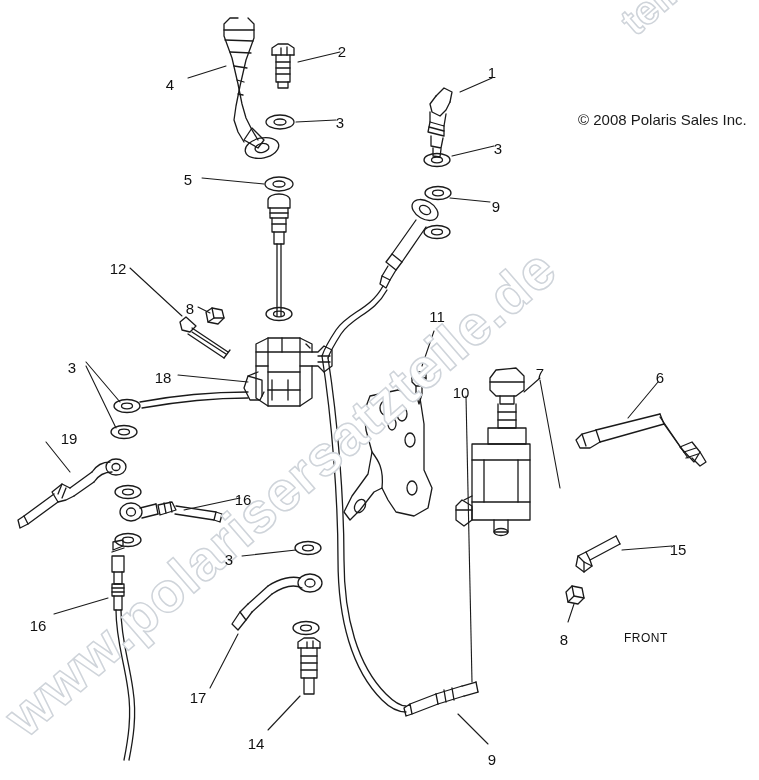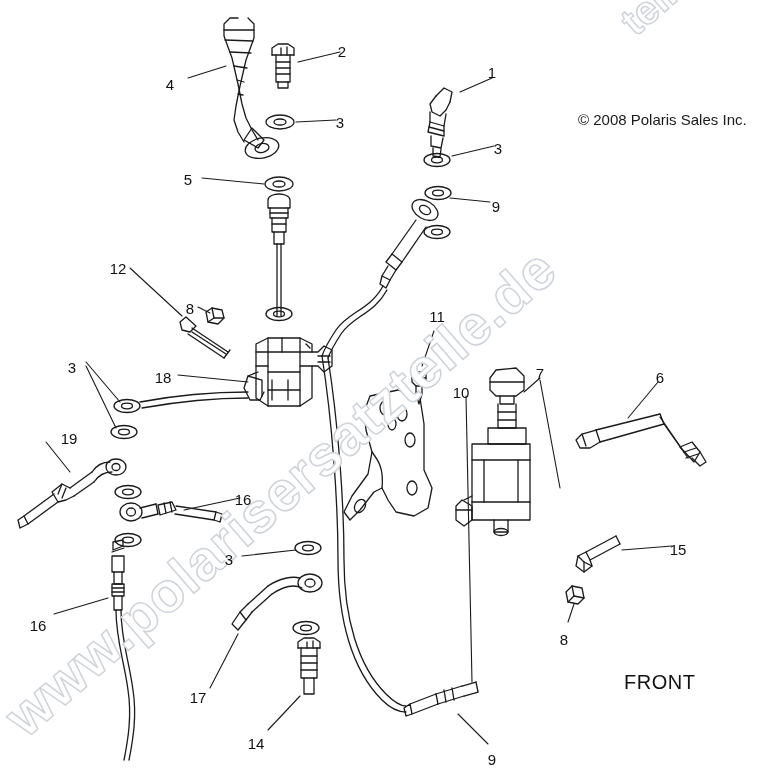--- a/index.html
+++ b/index.html
@@ -61,24 +61,23 @@
     left: 578px;
     top: 111px;
     font-size: 15px;
     color: #1a1a1a;
     white-space: nowrap;
   }
   .front-label {
     position: absolute;
     left: 624px;
     top: 631px;
-    font-size: 20px;
+    font-size: 12px;
     color: #111111;
     letter-spacing: 0.5px;
-    margin-top: 40px;
   }
   .callout {
     position: absolute;
     font-size: 15px;
     color: #111111;
     text-align: center;
     width: 26px;
   }
 </style>
 </head>

